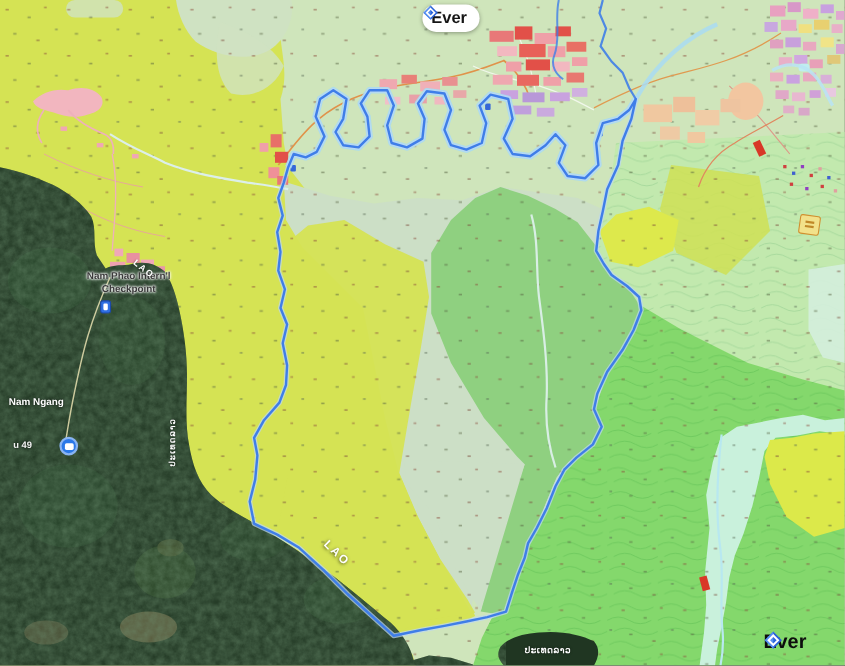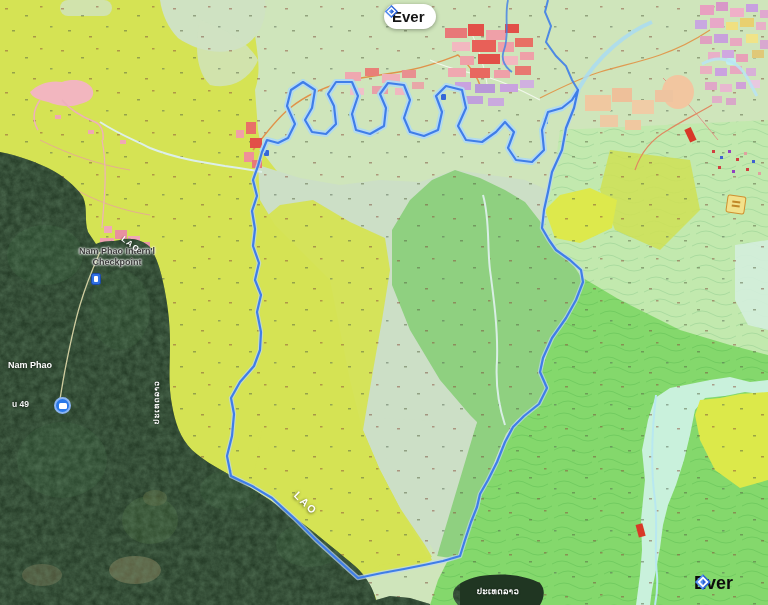--- a/index.html
+++ b/index.html
@@ -290,21 +290,21 @@
 
 <div class="lbl checkpoint">
   <div>Nam Phao Intern'l</div>
   <div>Checkpoint</div>
 </div>
 
 <div class="rte-shield">
   <div class="mk"></div>
 </div>
 
-<div class="lbl nam-ngang">Nam Phao</div>
+<div class="lbl nam-ngang">Nam Ngang</div>
 
 <div class="lbl rte49">u 49</div>
 
 <div class="photo-marker">
   <div class="cam"></div>
 </div>
 
 <div class="lbl lao-upper">LAO</div>
 <div class="lbl lao-lower">LAO</div>
 <div class="lbl lao-vert">ປະເທດລາວ</div>

